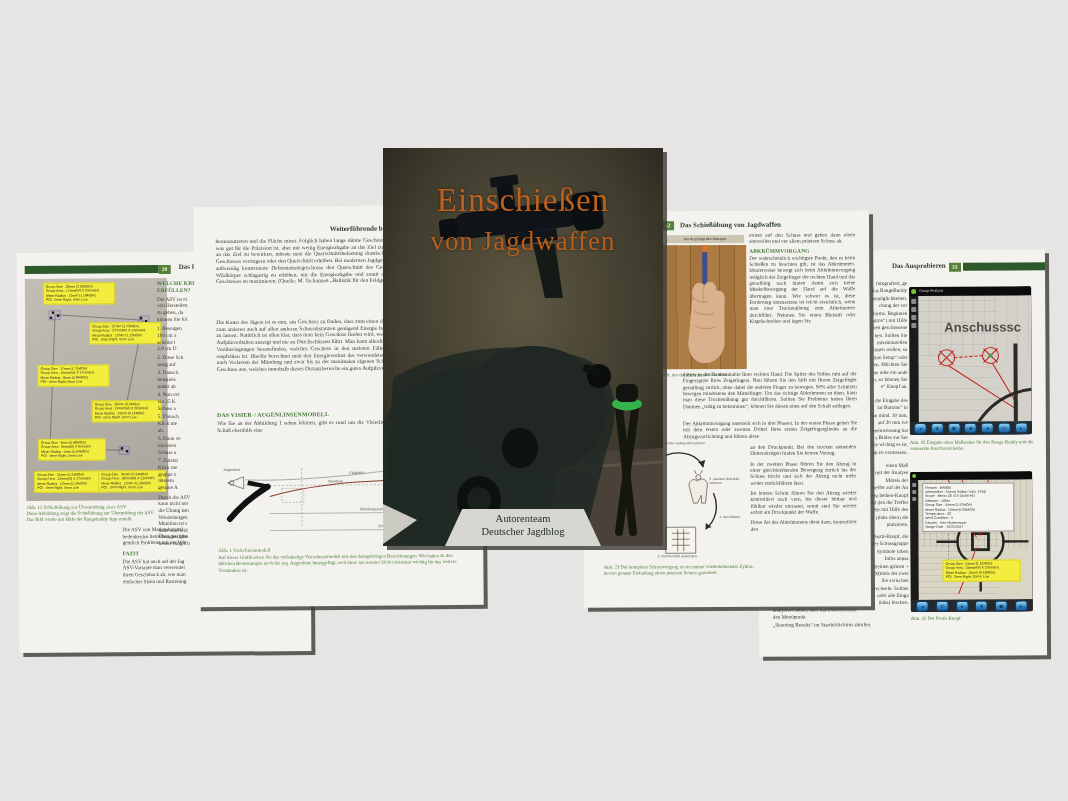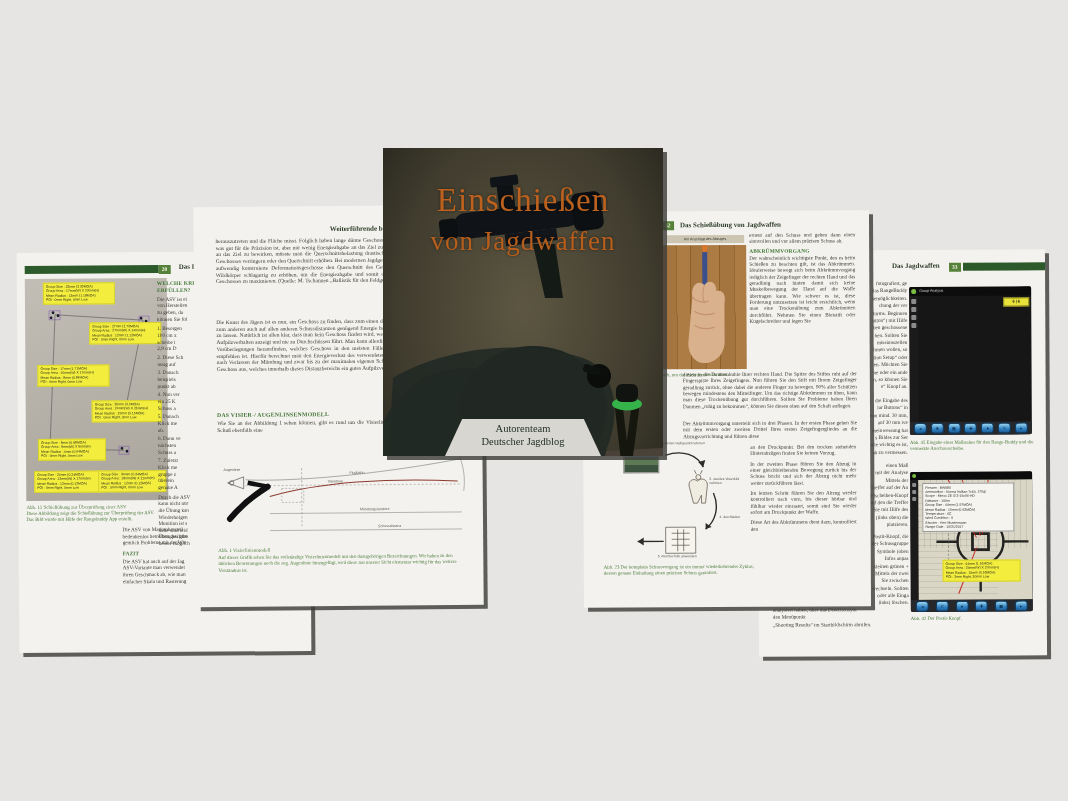--- a/index.html
+++ b/index.html
@@ -151,21 +151,21 @@
 gemlich Probleme mit der Wie</div>
       <div class="frag green-head" style="margin-top:4px;font-size:5.2px;">FAZIT</div>
       <div class="frag" style="margin-top:1px;">Die ASV hat auch auf der Jag
 ASV-Variante man verwendet
 ihren Geschmack ab, wie man
 einfacher Skala und Rasterung</div>
     </div>
   </div>
 
   <div class="page" style="left:758px;top:250px;width:288px;height:406px;z-index:1;transform:rotate(-0.3deg);">
-    <div class="abs hdr-title" style="left:135px;top:12px;white-space:nowrap;">Das Jagdwaffen</div>
+    <div class="abs hdr-title" style="left:135px;top:12px;white-space:nowrap;">Das Ausprobieren</div>
     <span class="abs numbox" style="left:192px;top:12.5px;">33</span>
     <div class="abs greenbar" style="left:206px;top:13px;width:82px;"></div>
 
     <div class="abs frag" style="left:100px;top:30px;width:50px;text-align:right;line-height:1.42;">fotografiert, ge
 das RangeBuddy
 semöglichkeiten.
 chung der ver
 hirms. Beginnen
 utton“) mit Hilfe
 ben geschossene
@@ -213,20 +213,40 @@
         <span class="app-droid"></span>
         <span>Group Analysis</span>
       </div>
       <div class="app-badge" style="right:2px;top:11px;width:24px;height:7px;">6 | 6</div>
       <div class="app-rail" style="top:9px;height:126px;">
         <div class="rail-ico"></div>
         <div class="rail-ico"></div>
         <div class="rail-ico"></div>
         <div class="rail-ico"></div>
       </div>
+      <div class="abs" style="left:9px;top:9px;width:113px;height:126px;background:
+           repeating-linear-gradient(0deg,rgba(0,0,0,.06) 0 .5px,transparent .5px 11px),
+           repeating-linear-gradient(90deg,rgba(0,0,0,.06) 0 .5px,transparent .5px 11px),#d3d1c9;">
+        <div class="abs" style="left:26px;top:24px;font-size:13px;font-weight:bold;color:#4f4d48;font-family:'Liberation Sans',sans-serif;">Anschusssc</div>
+        <svg width="113" height="126" viewBox="0 0 113 126" style="position:absolute;left:0;top:0;">
+          <g stroke="#c32a22" stroke-width="1.1" fill="none">
+            <circle cx="28" cy="62" r="8"></circle>
+            <path d="M21,55 L35,69 M35,55 L21,69"></path>
+            <circle cx="72" cy="60" r="8"></circle>
+            <path d="M65,53 L79,67 M79,53 L65,67"></path>
+            <path d="M36,62 L64,60" stroke-dasharray="3 2"></path>
+            <path d="M30,70 L98,114 M74,68 L99,110"></path>
+          </g>
+          <circle cx="72" cy="60" r="2" fill="#3f9f3f"></circle>
+          <g stroke="#2b2b28" fill="none">
+            <path d="M97,48 L97,126" stroke-width="4"></path>
+            <path d="M60,126 C75,104 95,96 113,94" stroke-width="3"></path>
+          </g>
+        </svg>
+      </div>
       <div class="app-toolbar">
         <div class="tb-btn">◂</div>
         <div class="tb-btn">⊕</div>
         <div class="tb-btn">▦</div>
         <div class="tb-btn">✚</div>
         <div class="tb-btn">●</div>
         <div class="tb-btn">✎</div>
         <div class="tb-btn">▸</div>
       </div>
     </div>
@@ -381,21 +401,21 @@
     <div class="abs" style="left:167px;top:233px;width:106px;">
       <div class="body-text" style="font-size:5.2px;">an den Druckpunkt. Bei den trocken stehenden Hinterabzügen finden Sie keinen Vorzug.</div>
       <div class="body-text" style="font-size:5.2px;margin-top:4px;">In der zweiten Phase führen Sie den Abzug in einer gleichbleibenden Bewegung zurück bis der Schuss bricht und sich der Abzug nicht mehr weiter zurückführen lässt.</div>
       <div class="body-text" style="font-size:5.2px;margin-top:4px;">Im letzten Schritt führen Sie den Abzug wieder kontrolliert nach vorn, bis dieser hörbar und fühlbar wieder einrastet, somit sind Sie wieder sofort am Druckpunkt der Waffe.</div>
       <div class="body-text" style="font-size:5.2px;margin-top:4px;">Diese Art des Abkrümmens dient dazu, kontrolliert den</div>
     </div>
 
     <div class="abs caption" style="left:20px;top:353px;width:152px;">Abb. 23 Der komplette Schussvorgang ist ein immer wiederkehrender Zyklus, dessen genaue Einhaltung einen präzisen Schuss garantiert.</div>
   </div>
 
-  <div class="page" style="left:383px;top:148px;width:280px;height:308px;z-index:3;background:#2a2620;">
+  <div class="page" style="left:383px;top:148px;width:280px;height:398px;z-index:3;background:#2a2620;">
     <div class="abs" style="left:0;top:0;right:0;bottom:0;overflow:hidden;background:
          radial-gradient(circle at 18% 22%, #6e6document550 0%, transparent 40%),
          radial-gradient(circle at 80% 30%, #73684e 0%, transparent 45%),
          radial-gradient(circle at 50% 85%, #57503f 0%, transparent 55%),
          linear-gradient(160deg,#55503f 0%,#3a382c 45%,#23211a 100%);">
       <svg width="280" height="398" viewBox="0 0 280 398" style="position:absolute;left:0;top:0;">
         <defs>
           <radialGradient id="blurbg" cx="50%" cy="40%" r="75%">
             <stop offset="0%" stop-color="#5d5742"></stop>
               <stop offset="60%" stop-color="#403c2e"></stop>

